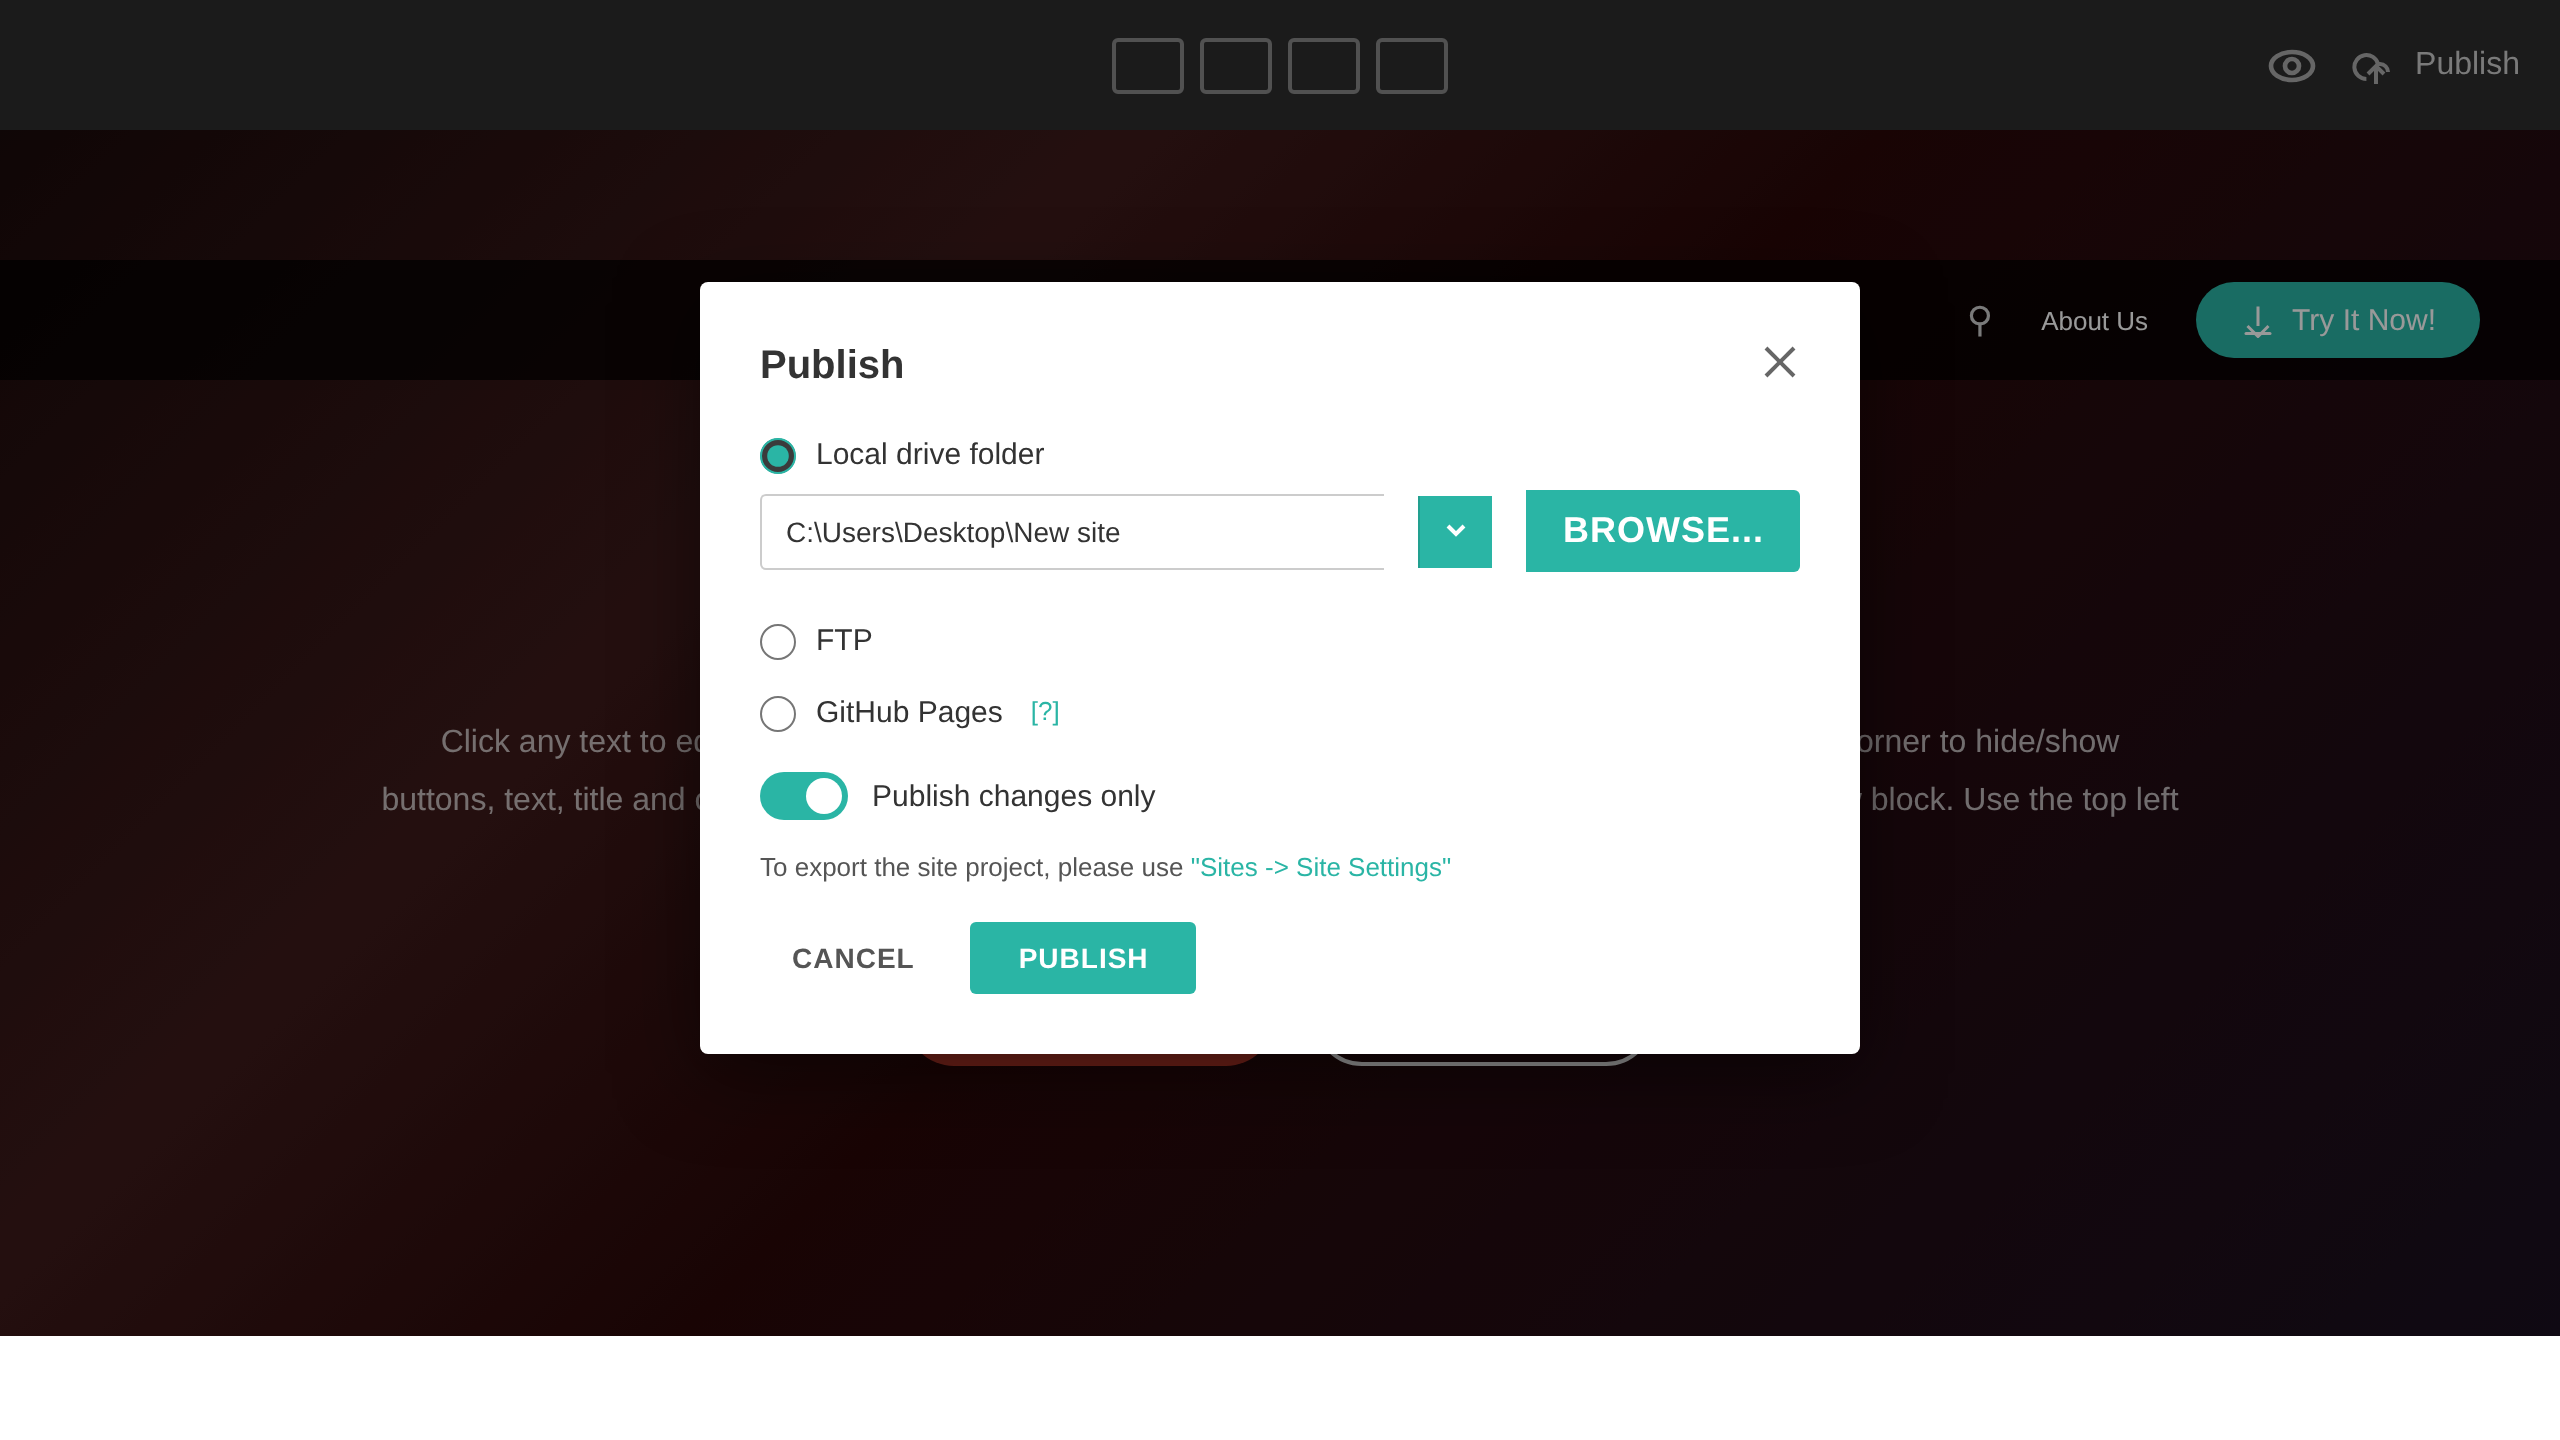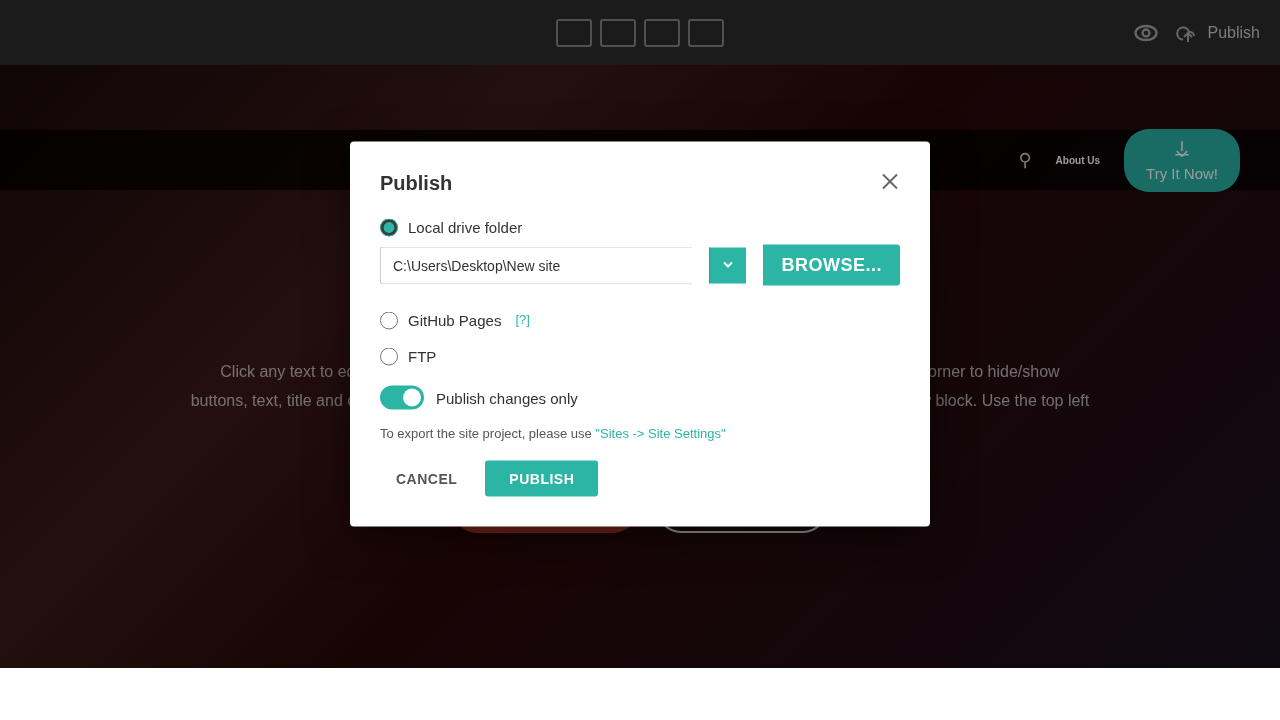--- a/index.html
+++ b/index.html
@@ -74,36 +74,34 @@
       align-items: center;
       justify-content: flex-end;
       padding: 0 40px;
       gap: 24px;
       z-index: 1;
     }
 
     .nav-link {
       color: #fff;
       text-decoration: none;
-      font-size: 10px;
-      font-weight: bold;
+      font-size: 13px;
     }
 
     .nav-cta {
       background: #2ab5a5;
       color: #fff;
       border: none;
       border-radius: 25px;
       padding: 10px 22px;
       font-size: 15px;
       cursor: pointer;
       display: flex;
       align-items: center;
       gap: 8px;
-      flex-direction: column;
     }
 
     
     .hero {
       position: absolute;
       top: 65px; left: 0; right: 0; bottom: 0;
       background: linear-gradient(135deg, #1a0a0a 0%, #3d1a1a 30%, #2a0808 50%, #1a1020 100%);
       display: flex;
       flex-direction: column;
       align-items: center;
@@ -451,27 +449,27 @@
             <svg width="12" height="12" viewBox="0 0 12 12" fill="none" stroke="#fff" stroke-width="2">
               <polyline points="2,4 6,8 10,4"></polyline>
             </svg>
           </button>
           <button class="browse-btn">BROWSE...</button>
         </div>
       </div>
 
       <label class="radio-item">
         <input class="radio-input" type="radio" name="publish-dest" style="">
+        <span class="radio-label">FTP</span>
+      </label>
+
+      <label class="radio-item">
+        <input class="radio-input" type="radio" name="publish-dest" style="">
         <span class="radio-label">GitHub Pages</span>
         <a class="github-help" href="#">[?]</a>
-      </label>
-
-      <label class="radio-item">
-        <input class="radio-input" type="radio" name="publish-dest" style="">
-        <span class="radio-label">FTP</span>
       </label>
     </div>
 
     <div class="toggle-row">
       <label class="toggle-switch">
         <input type="checkbox" checked="" style="">
         <span class="toggle-slider"></span>
       </label>
       <span class="toggle-label">Publish changes only</span>
     </div>

